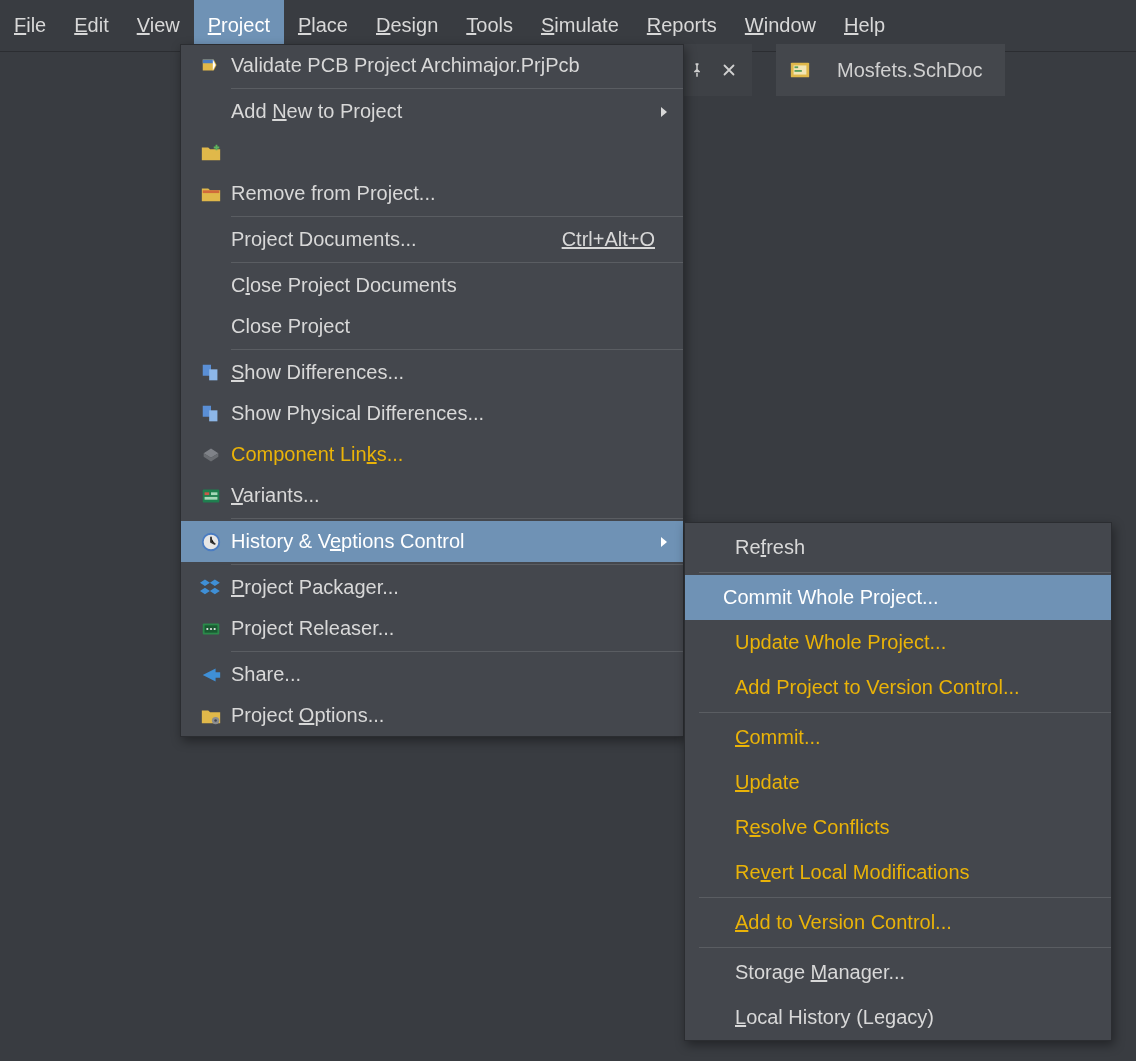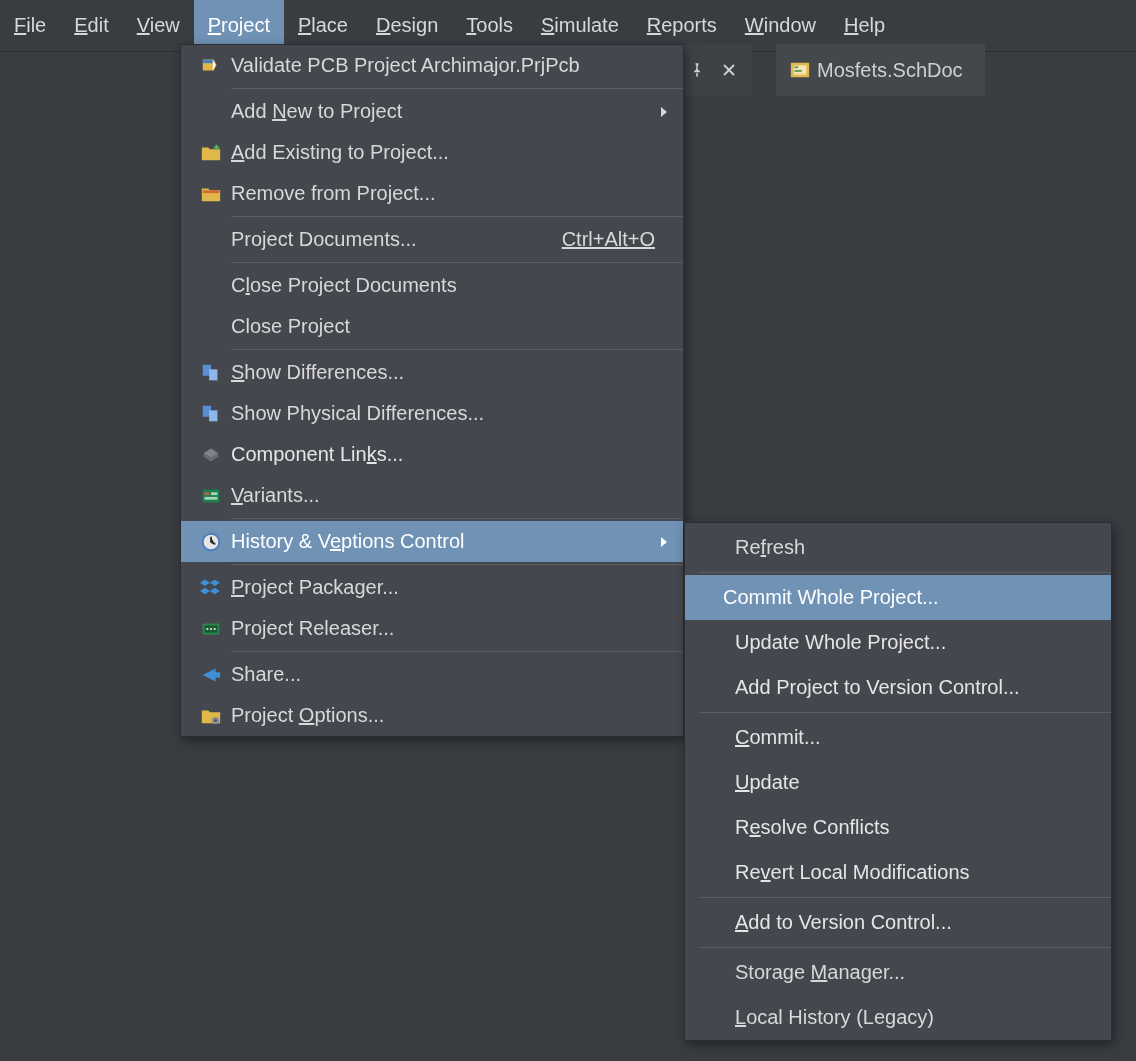--- a/index.html
+++ b/index.html
@@ -49,21 +49,21 @@
     align-items: center; justify-content: center;
     color: #d0d0d0;
   }
   .tab-doc {
     position: absolute;
     top: 44px;
     left: 776px;
     height: 52px;
     display: flex;
     align-items: center;
-    gap: 5px;
+    gap: 25px;
     padding: 0 22px 0 12px;
     background: #44474c;
   }
   .icon {
     width: 24px; height: 24px;
     display: inline-flex;
     align-items: center; justify-content: center;
     flex-shrink: 0;
   }
   .dropdown {
@@ -104,21 +104,21 @@
     width: 0; height: 0;
     border-top: 5px solid transparent;
     border-bottom: 5px solid transparent;
     border-left: 6px solid #d8d8d8;
   }
   .menu-item.highlight {
     background: #6f92b5;
     color: #fff;
   }
   .menu-item.highlight .arrow { border-left-color: #fff; }
-  .menu-item.disabled { color: #e5e5e5; }
+  .menu-item.disabled { color: #eab308; }
   .menu-item .u { text-decoration: underline; }
 
   .submenu {
     position: absolute;
     top: 522px;
     left: 684px;
     width: 428px;
     background: #44474d;
     border: 1px solid #2b2d31;
     box-shadow: 2px 4px 10px rgba(0,0,0,.4);
@@ -218,21 +218,20 @@
 
   <div class="menu-item">
     <span class="iconcell">
         <span class="icon">
       <svg class="svg" viewBox="0 0 24 24">
             <path fill="#e0b84a" d="M2 6h7l2 2h11v12H2z"></path>
             <path fill="#5db35d" d="M17 3h2v2h2v2h-2v2h-2V7h-2V5h2z"></path>
           </svg>
     </span>
       </span>
-    <span class="label"><span></span><span class="u">A</span><span>dd Existing to Project...</span></span>
   </div>
 
   <div class="menu-item">
     <span class="iconcell">
         <span class="icon">
       <svg class="svg" viewBox="0 0 24 24">
             <path fill="#e0b84a" d="M2 6h7l2 2h11v12H2z"></path>
             <path fill="#d16a3a" d="M3 8h18v3H3z"></path>
           </svg>
     </span>

